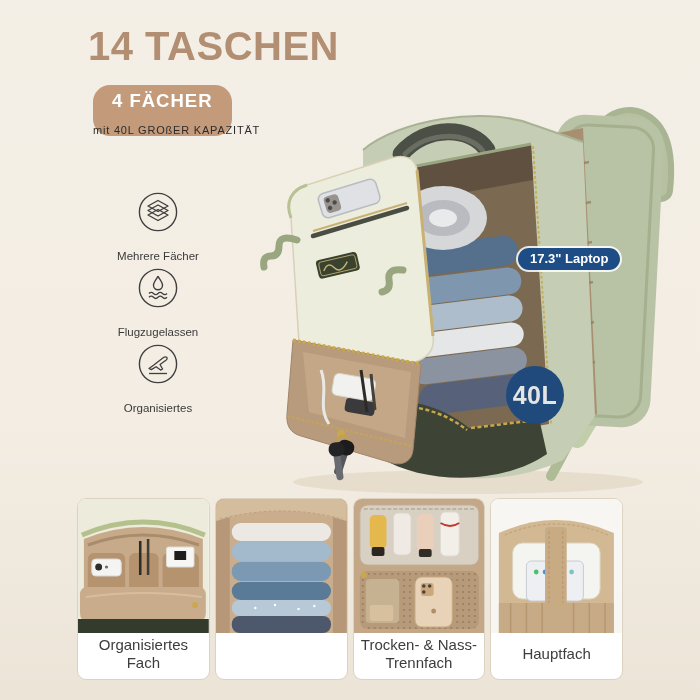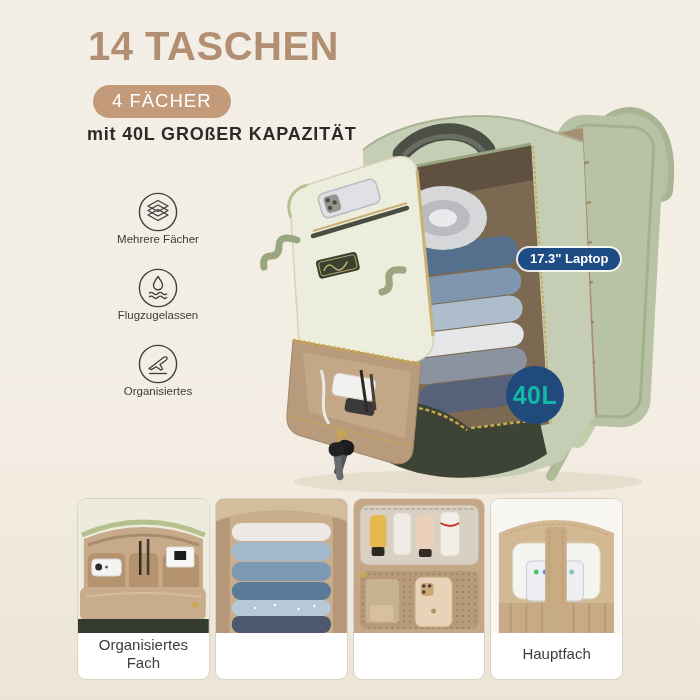--- a/index.html
+++ b/index.html
@@ -3,35 +3,35 @@
 <meta charset="utf-8">
 <style>
   html,body{margin:0;padding:0;}
   body{width:700px;height:700px;overflow:hidden;font-family:"Liberation Sans",sans-serif;}
   .stage{position:relative;width:700px;height:700px;
          background:linear-gradient(180deg,#f4efe6 0%,#f3ede3 60%,#ece4d7 100%);}
   
   .title{position:absolute;left:88px;top:24px;font-size:40px;font-weight:800;
          color:#b28f73;letter-spacing:.5px;white-space:nowrap;}
   .pill{position:absolute;left:93px;top:85px;background:#c39b7b;color:#fff;
-        font-size:18.5px;font-weight:400;letter-spacing:1px;padding:5px 19px 6px;
+        font-size:18.5px;font-weight:700;letter-spacing:1px;padding:5px 19px 24px;
         border-radius:17px;white-space:nowrap;}
-  .subtitle{position:absolute;left:87px;top:124px;font-size:18px;font-weight:700;
+  .subtitle{position:absolute;left:93px;top:124px;font-size:11px;font-weight:400;
         color:#2b2b2b;letter-spacing:.8px;white-space:nowrap;}
   
   .feature{position:absolute;left:96px;width:124px;text-align:center;}
   .f1{top:192px}.f2{top:268px}.f3{top:344px}
   .feature .ring{width:40px;height:40px;margin:0 auto;}
-  .feature .lbl{margin-top:0;font-size:11.5px;color:#3b3b3b;line-height:1.3;}
+  .feature .lbl{margin-top:17px;font-size:11.5px;color:#3b3b3b;line-height:1.3;}
   
   .laptop-badge{position:absolute;left:518px;top:248px;background:#1e4c85;color:#fff;
         font-size:13px;font-weight:700;padding:3px 12px 4px;border-radius:13px;
         box-shadow:0 0 0 2px rgba(255,255,255,.85);white-space:nowrap;}
   .capacity-badge{position:absolute;left:506px;top:366px;width:58px;height:58px;
-        border-radius:50%;background:#1f4a7b;color:#14b8a6;font-size:25px;font-weight:800;
+        border-radius:50%;background:#1f4a7b;color:#e5e5e5;font-size:25px;font-weight:800;
         display:flex;align-items:center;justify-content:center;letter-spacing:.5px;}
   
   .photo{position:absolute;left:233px;top:94px;width:460px;height:404px;}
   
   .cards{position:absolute;left:77px;top:498px;width:546px;height:182px;
          display:flex;gap:5px;}
   .card{flex:1;background:#fff;border:1px solid #dcd2c2;border-radius:9px;
         overflow:hidden;display:flex;flex-direction:column;}
   .card-photo{height:134px;flex:none;}
   .card-photo svg{display:block;width:100%;height:134px;}
@@ -273,20 +273,21 @@
           <rect x="16" y="106" width="24" height="16" rx="3" fill="#d8bf9e"></rect>
           <rect x="62" y="78" width="38" height="50" rx="7" fill="#e8d2b8" stroke="#c7a87e"></rect>
           <rect x="68" y="84" width="13" height="13" rx="3" fill="#caa87c"></rect>
           <circle cx="71" cy="87" r="1.8" fill="#4a4038"></circle>
             <circle cx="77" cy="87" r="1.8" fill="#4a4038"></circle>
             <circle cx="71" cy="93" r="1.8" fill="#4a4038"></circle>
           <circle cx="81" cy="112" r="2.5" fill="#b08f64"></circle>
           <circle cx="10" cy="76" r="3" fill="#c9a84c"></circle>
         </svg>
       </div>
+      <div class="card-label">Trocken- &amp; Nass-Trennfach</div>
     </div>
 
     <div class="card">
       <div class="card-photo">
         <svg viewBox="0 0 133 134" preserveAspectRatio="none">
           <rect width="133" height="134" fill="#f7f6f2"></rect>
           <path d="M8,34 Q66,8 125,34 L125,134 L8,134 Z" fill="#d2b994"></path>
           <path d="M14,36 Q66,14 119,36" stroke="#bb9f74" stroke-dasharray="3 2" fill="none"></path>
           <rect x="22" y="44" width="89" height="56" rx="10" fill="#f4f5f1" stroke="#dcd3bd"></rect>
           <rect x="36" y="62" width="58" height="40" rx="5" fill="#edeff2" stroke="#c6ccd3"></rect>

